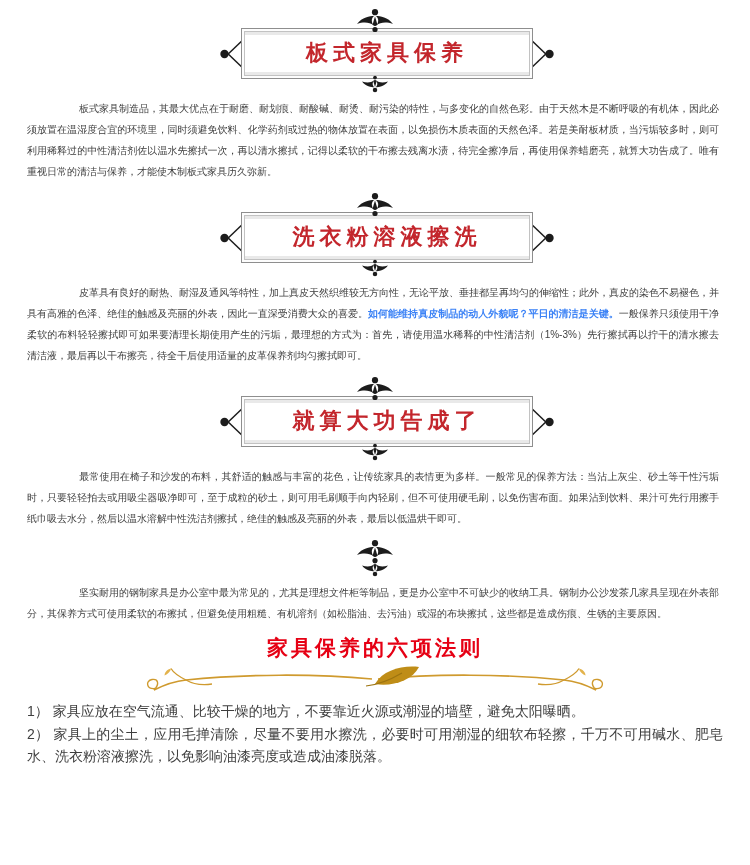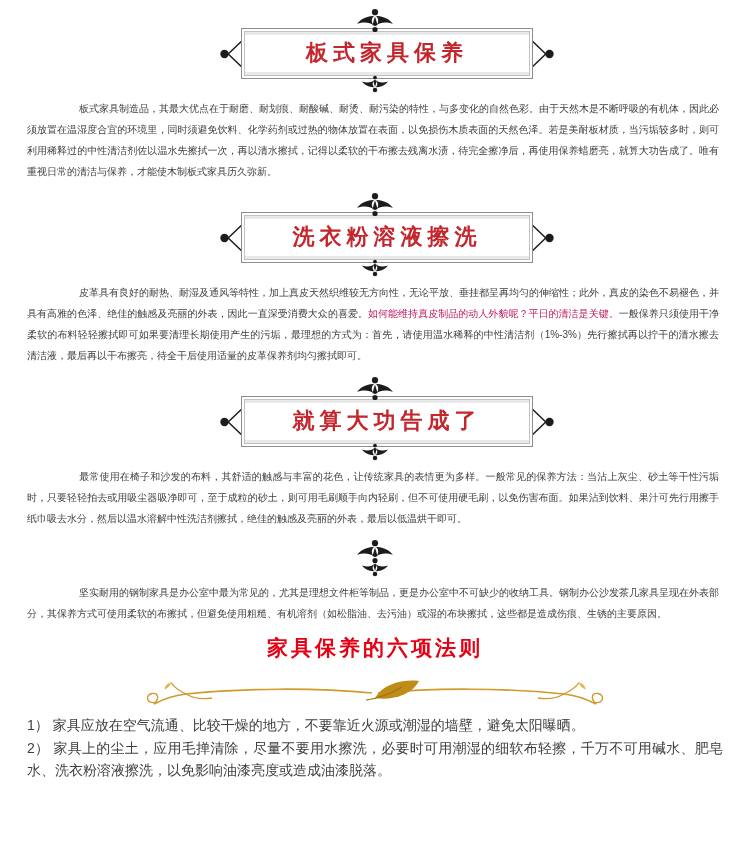--- a/index.html
+++ b/index.html
@@ -45,30 +45,30 @@
 
   
   .para{
     font-size:10px;
     line-height:21px;
     text-align:justify;
     margin:5px 31px 10px 27px;
     color:#3e3e3e;
   }
   .para .indent{display:inline-block;width:52px;}
-  .bold-seg{font-weight:normal;color:#be185d;}
+  .bold-seg{font-weight:bold;color:#3b82f6;}
 
   
   .rules-title{
     text-align:center;
     font-size:21px;
     font-weight:bold;
     color:#e60014;
     letter-spacing:3px;
-    margin:10px 0 16px 0;
+    margin:10px 0 2px 0;
   }
   .divider{display:block;margin:0 auto;}
   .rules-list{margin:6px 27px 0 27px;}
   .rule-item{
     font-size:14px;
     line-height:22px;
     text-align:justify;
     color:#3e3e3e;
     margin-bottom:1px;
   }

